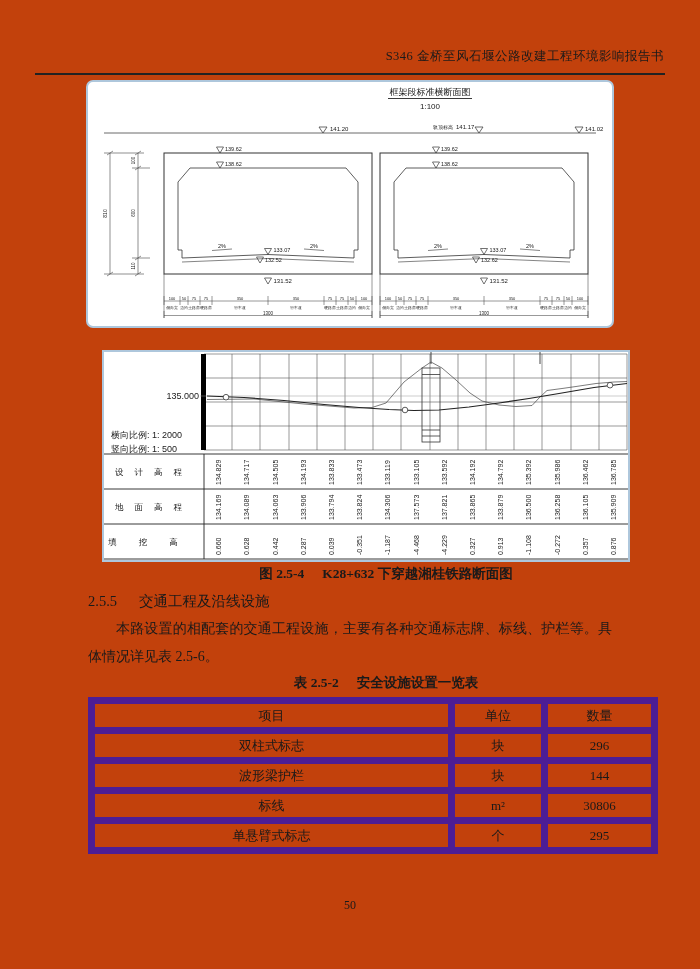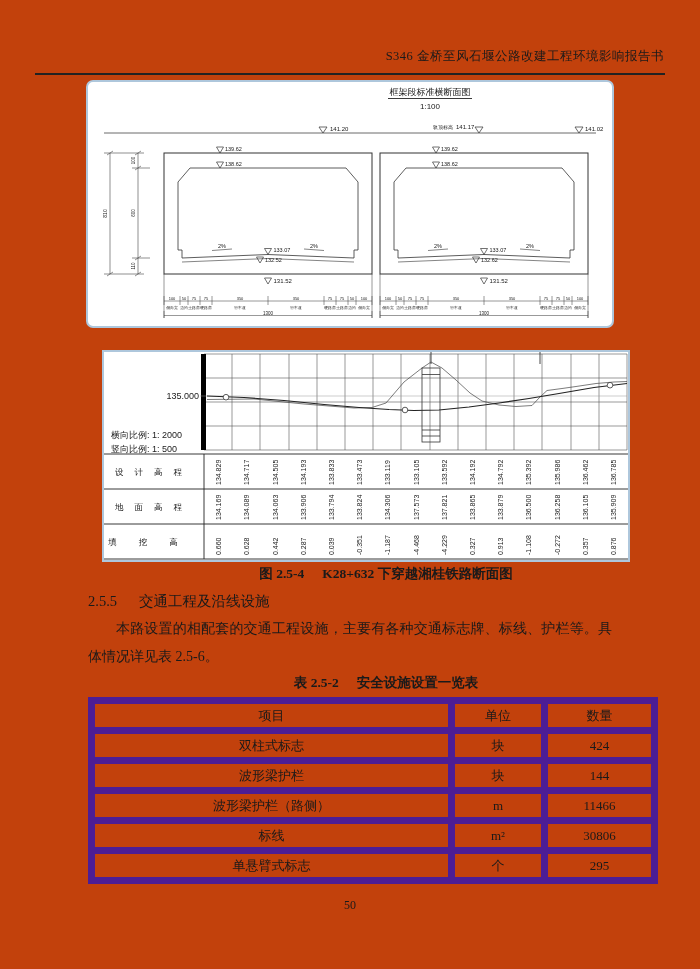--- a/index.html
+++ b/index.html
@@ -273,33 +273,28 @@
   <table class="safety-table">
     <tbody>
         <tr>
       <td class="col-item">项目</td>
       <td class="col-unit">单位</td>
       <td class="col-qty">数量</td>
     </tr>
     <tr>
       <td>双柱式标志</td>
       <td>块</td>
-      <td>424</td>
+      <td>296</td>
     </tr>
     <tr>
       <td>波形梁护栏</td>
       <td>块</td>
       <td>144</td>
     </tr>
     <tr>
-      <td>波形梁护栏（路侧）</td>
-      <td>m</td>
-      <td>11466</td>
-    </tr>
-    <tr>
       <td>标线</td>
       <td>m²</td>
       <td>30806</td>
     </tr>
     <tr>
       <td>单悬臂式标志</td>
       <td>个</td>
       <td>295</td>
     </tr>
   </tbody>

